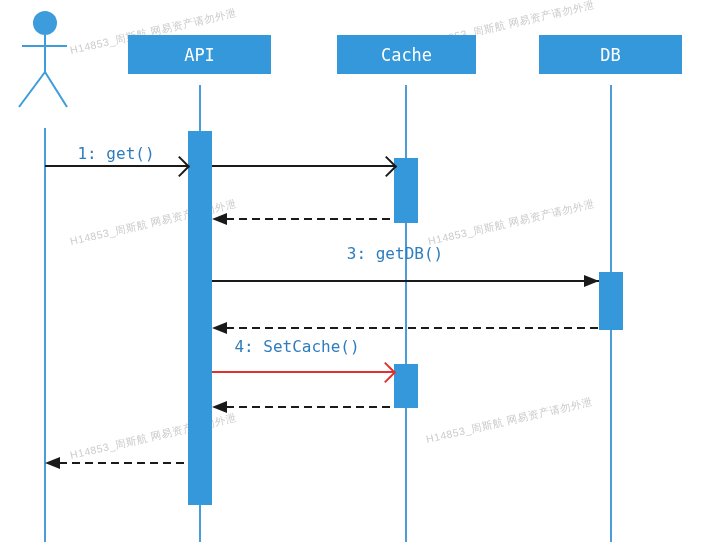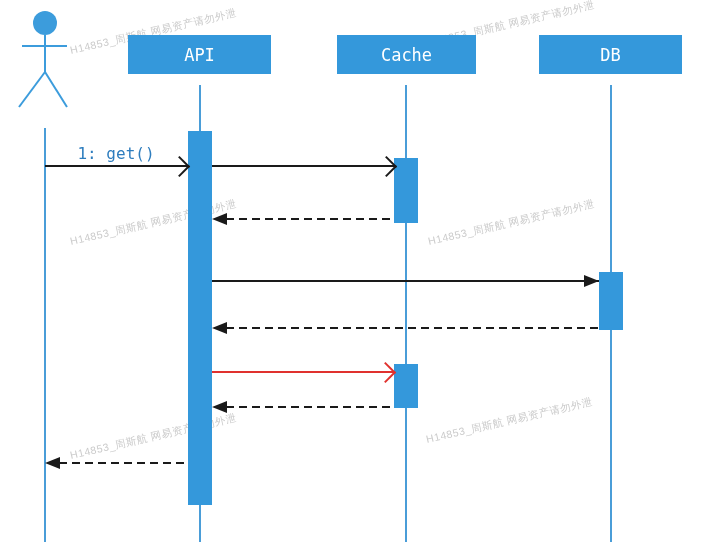--- a/index.html
+++ b/index.html
@@ -136,26 +136,28 @@
   <div class="mlabel lab1">1: get()</div>
   <div class="line m1-line"></div>
   <div class="chev m1-head"></div>
 
   <div class="line m2-line"></div>
   <div class="chev m2-head"></div>
 
   <div class="dline r1-line"></div>
   <div class="tri-l r1-head"></div>
 
+  <div class="mlabel lab3">3: getDB()</div>
   <div class="line m3-line"></div>
   <div class="tri-r m3-head"></div>
 
   <div class="dline r2-line"></div>
   <div class="tri-l r2-head"></div>
 
+  <div class="mlabel lab4">4: SetCache()</div>
   <div class="line red m4-line"></div>
   <div class="chev red m4-head"></div>
 
   <div class="dline r3-line"></div>
   <div class="tri-l r3-head"></div>
 
   <div class="dline r4-line"></div>
   <div class="tri-l r4-head"></div>
 
 </div>

